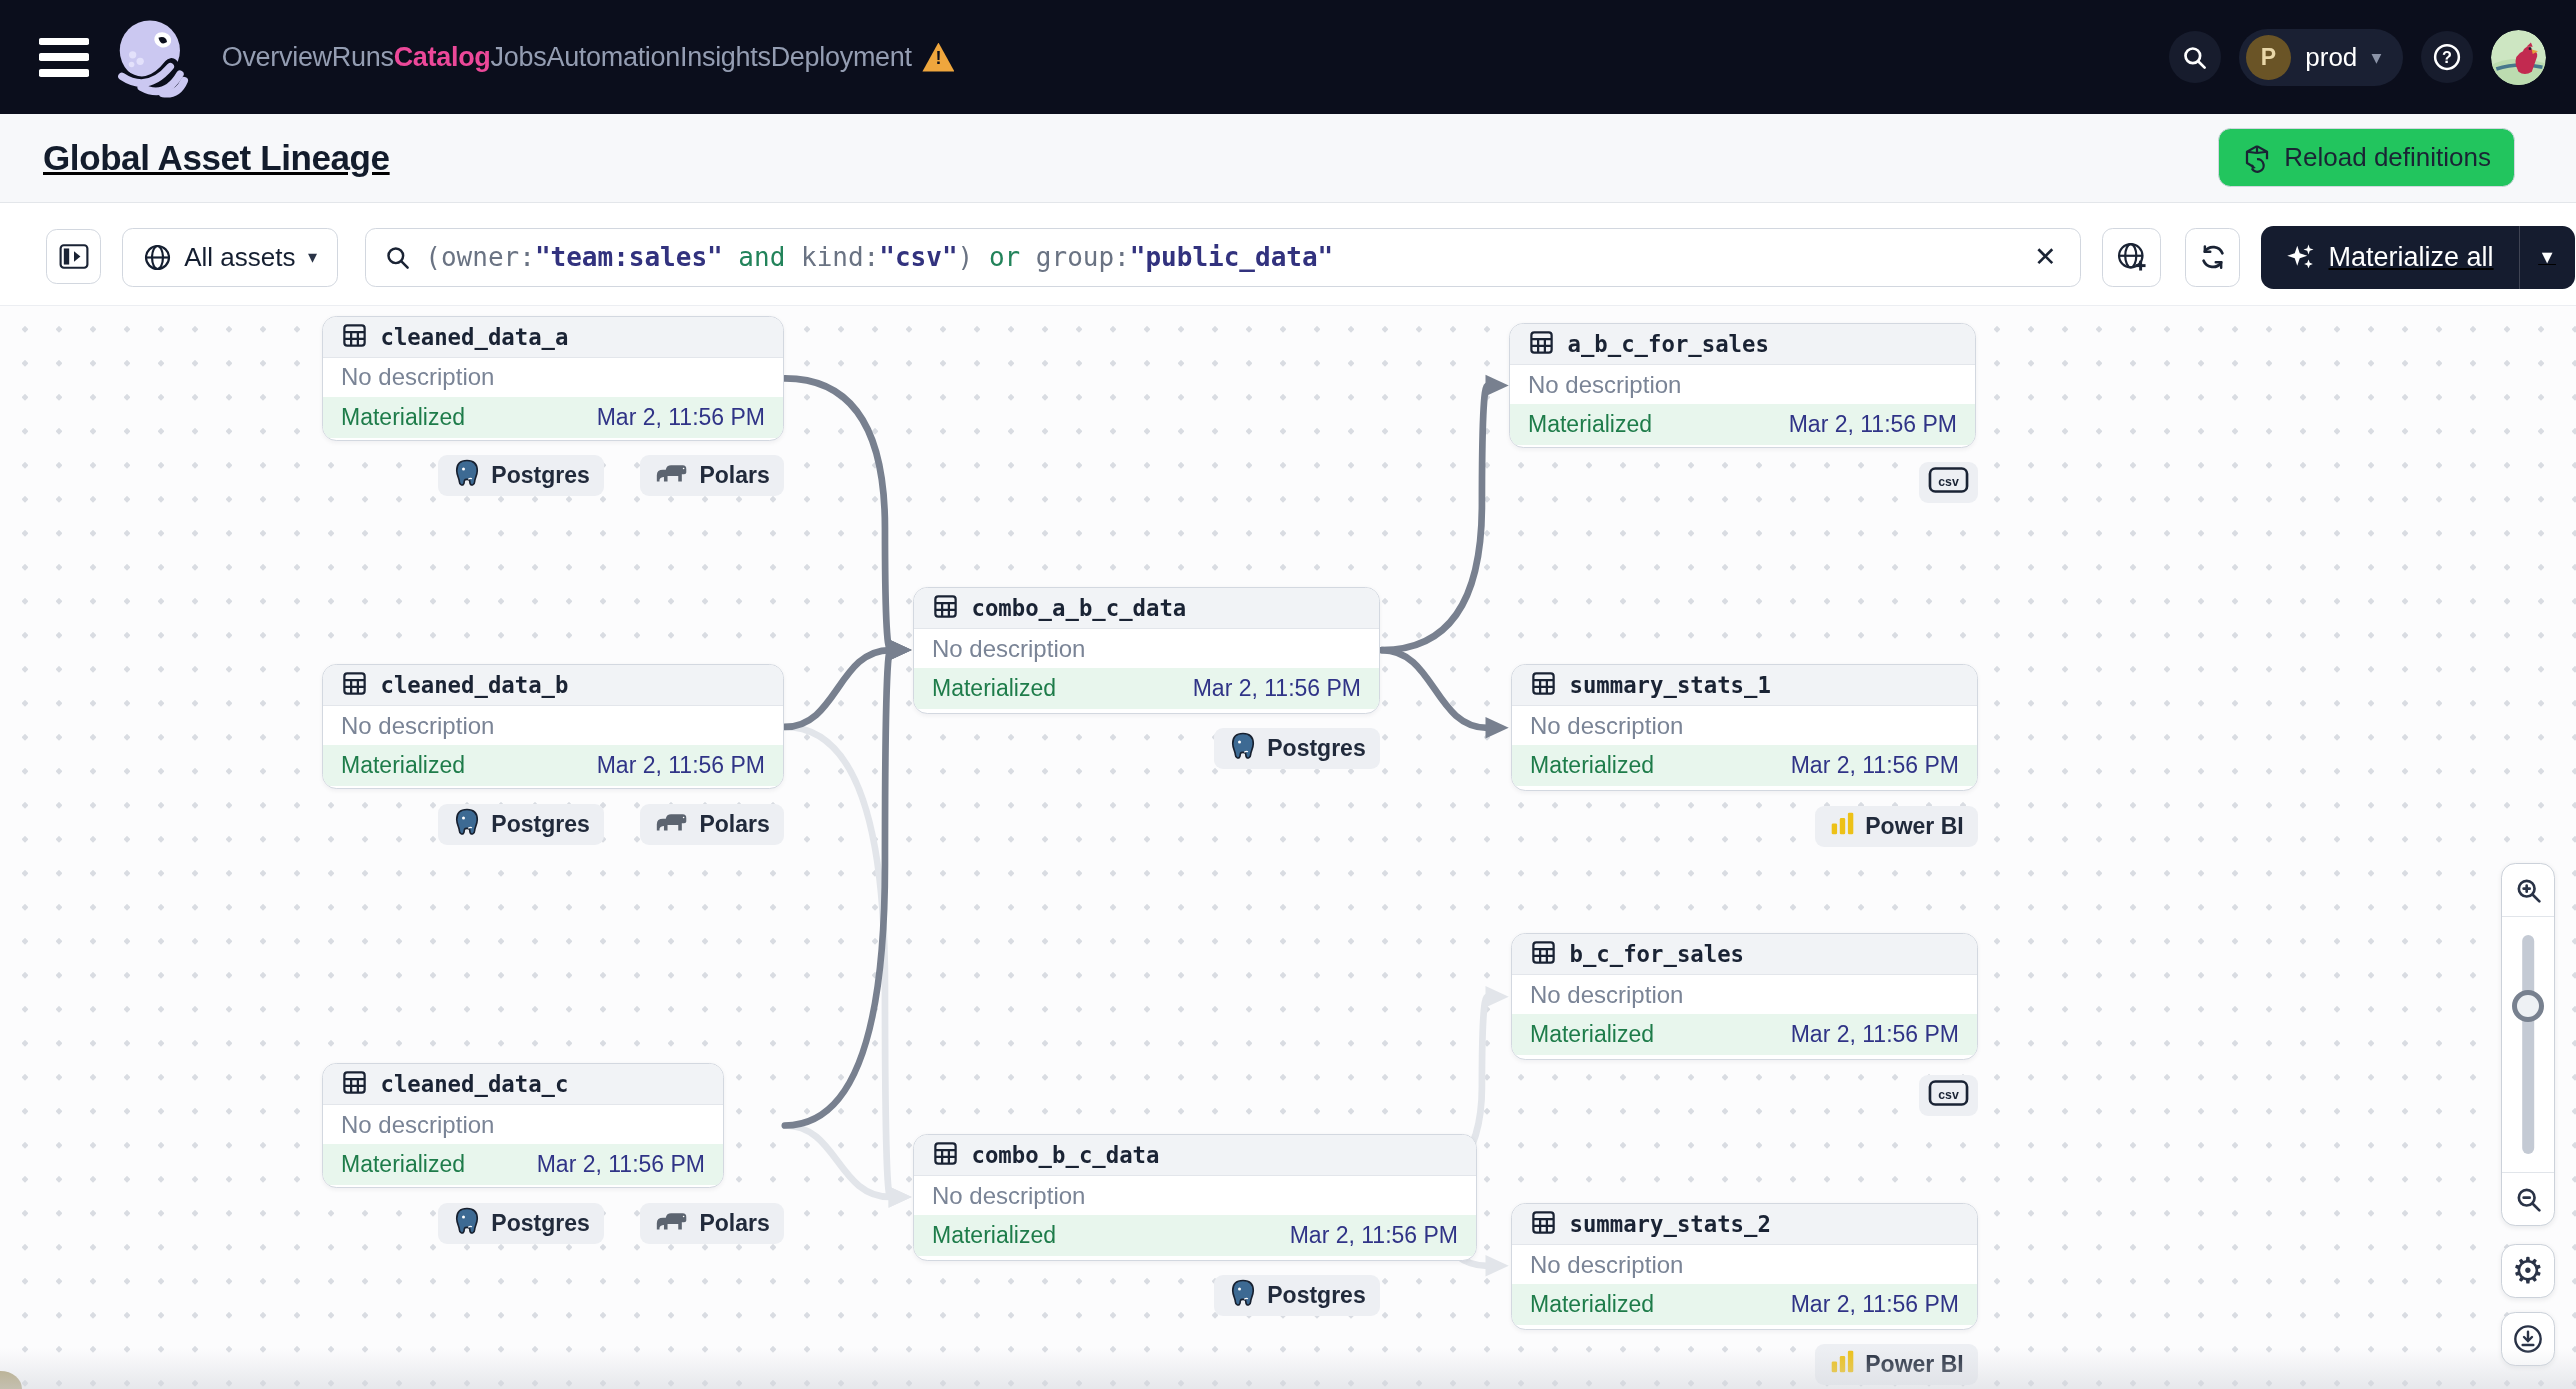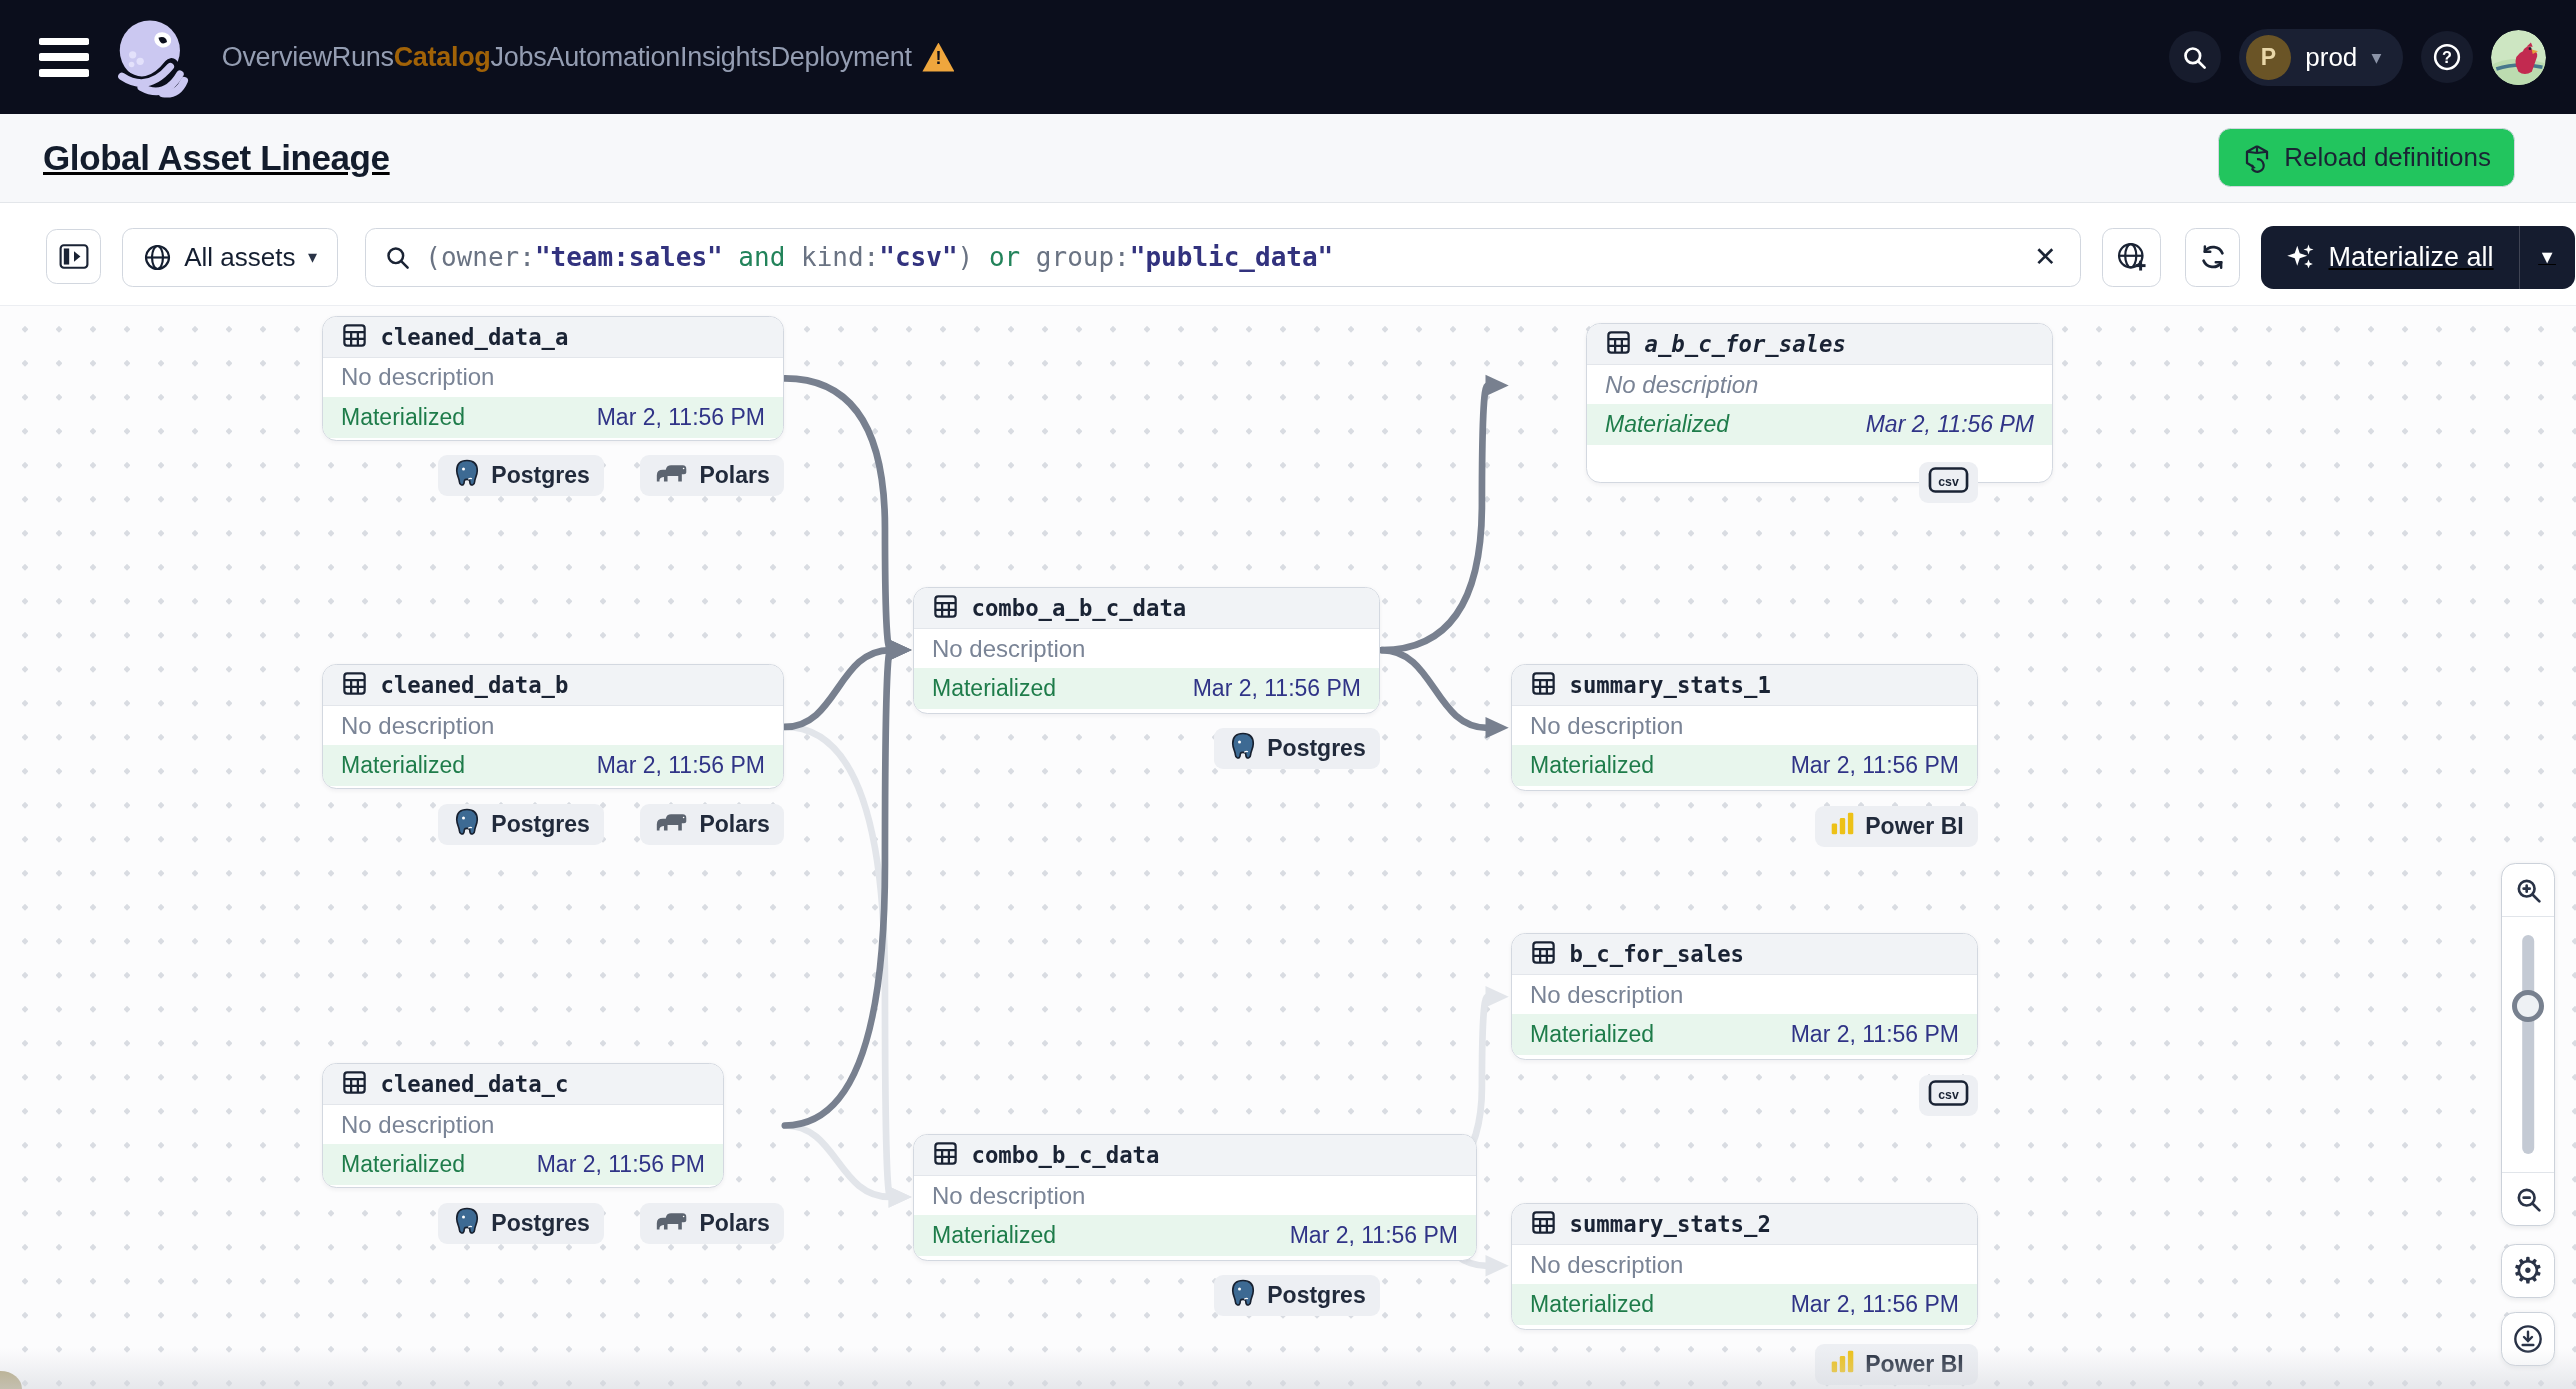--- a/index.html
+++ b/index.html
@@ -10,21 +10,21 @@
   
   .topnav { position:absolute; left:0; top:0; width:2576px; height:114px; background:#0b0e1c;
             display:flex; align-items:center; }
   .hamburger { width:50px; height:39px; margin-left:39px; display:flex; flex-direction:column;
                justify-content:space-between; cursor:pointer; }
   .hamburger span { display:block; height:7.2px; border-radius:1.8px; background:#ffffff; }
   .logo { width:86px; height:86px; margin-left:19.7px; }
   .navitems { display:flex; align-items:center; margin-left:27px;justify-content:space-between; }
   .nav-item { font-size:27px; color:#949db2; font-weight:500; cursor:pointer; display:flex;
               align-items:center; gap:10.7px; letter-spacing:-0.3px; }
-  .nav-item.active { color:#a16207; font-weight:700; }
+  .nav-item.active { color:#ec4899; font-weight:700; }
   .warn-tri { width:32px; height:29px; background:#efa63d;
               clip-path:polygon(50% 0, 100% 100%, 0 100%); position:relative; display:inline-block; }
   .warn-tri::after { content:"!"; position:absolute; left:0; right:0; top:5.4px; text-align:center;
                      font-size:18px; font-weight:700; color:#0b0e1c; }
   .nav-right { position:absolute; right:30px; top:0; height:114px; display:flex; align-items:center; gap:18px; }
   .icon-circle { width:52px; height:52px; border-radius:50%; background:#171c2d; display:flex;
                  align-items:center; justify-content:center; cursor:pointer; }
   .prod-pill { height:57px; border-radius:29px; background:#1a2033; display:flex; align-items:center;
                padding:0 21.5px 0 7.2px; gap:14.3px; cursor:pointer; }
   .prod-avatar { width:45px; height:45px; border-radius:50%; background:#6a5426; color:#e9d7a8;
@@ -425,21 +425,21 @@
       <div class="tag-row" style="left: 913px; top: 969px; width: 467px;">
         <div class="tag">
           <span><svg width="30" height="30" viewBox="0 0 24 24">
               <path d="M12 2c5.2 0 8.2 3 8.2 8 0 4-2 6.2-2.1 9 -.1 2.2-2.2 3.2-3.2 2.1 -.9-.9-.4-2.2-.9-3.2 -.3-.7-1.3-.8-2-.8 -.7 0-1.7.1-2 .8 -.5 1 .1 2.3-.9 3.2 -1 1.1-3.1.1-3.2-2.1 -.1-2.8-2.1-5-2.1-9 0-5 3-8 8.2-8z" fill="#3d6a93" stroke="#17202f" stroke-width="1.3"></path>
               <circle cx="9.2" cy="8.8" r="1.2" fill="#fff"></circle>
               <path d="M13 17 q1.6-1 3-.4" stroke="#fff" stroke-width="1" fill="none"></path>
             </svg></span>
           <span>Postgres</span>
         </div>
       </div>
-      <div class="node" style="left: 1586px; top: 17px; width: 467px; height: 160px; font-style: italic;">
+      <div class="node" style="left: 1509px; top: 17px; width: 467px; height: 125px;">
         <div class="node-header">
           <span><svg width="27" height="27" viewBox="0 0 24 24" fill="none" stroke="#1a2334" stroke-width="2">
               <rect x="3" y="3" width="18" height="18" rx="2.5"></rect>
               <line x1="3" y1="9" x2="21" y2="9"></line>
               <line x1="3" y1="15" x2="21" y2="15"></line>
               <line x1="9" y1="9" x2="9" y2="21"></line>
               <line x1="15" y1="9" x2="15" y2="21"></line>
             </svg></span>
           <span class="node-name">a_b_c_for_sales</span>
         </div>

